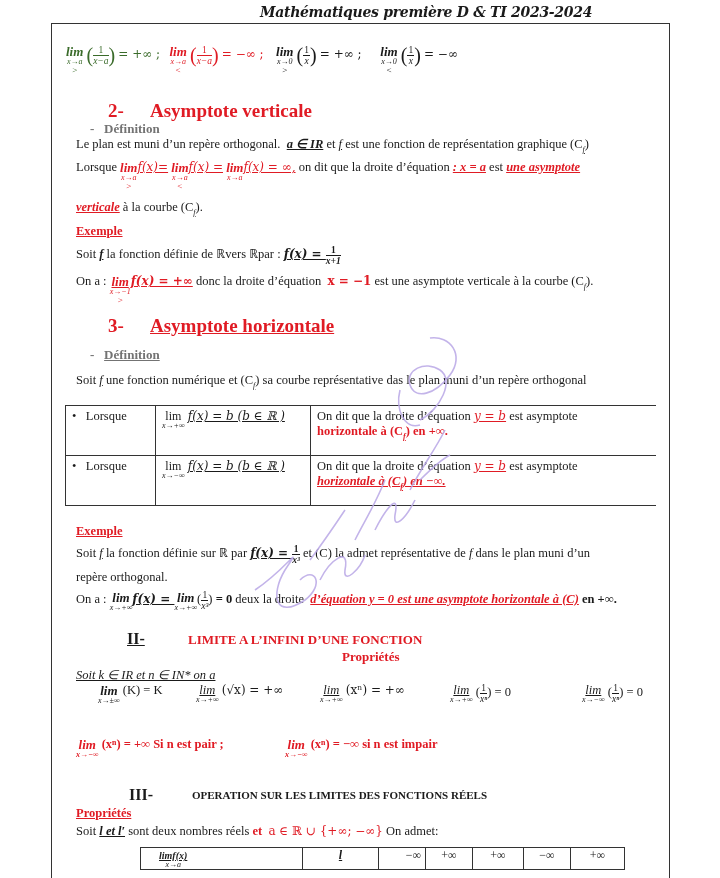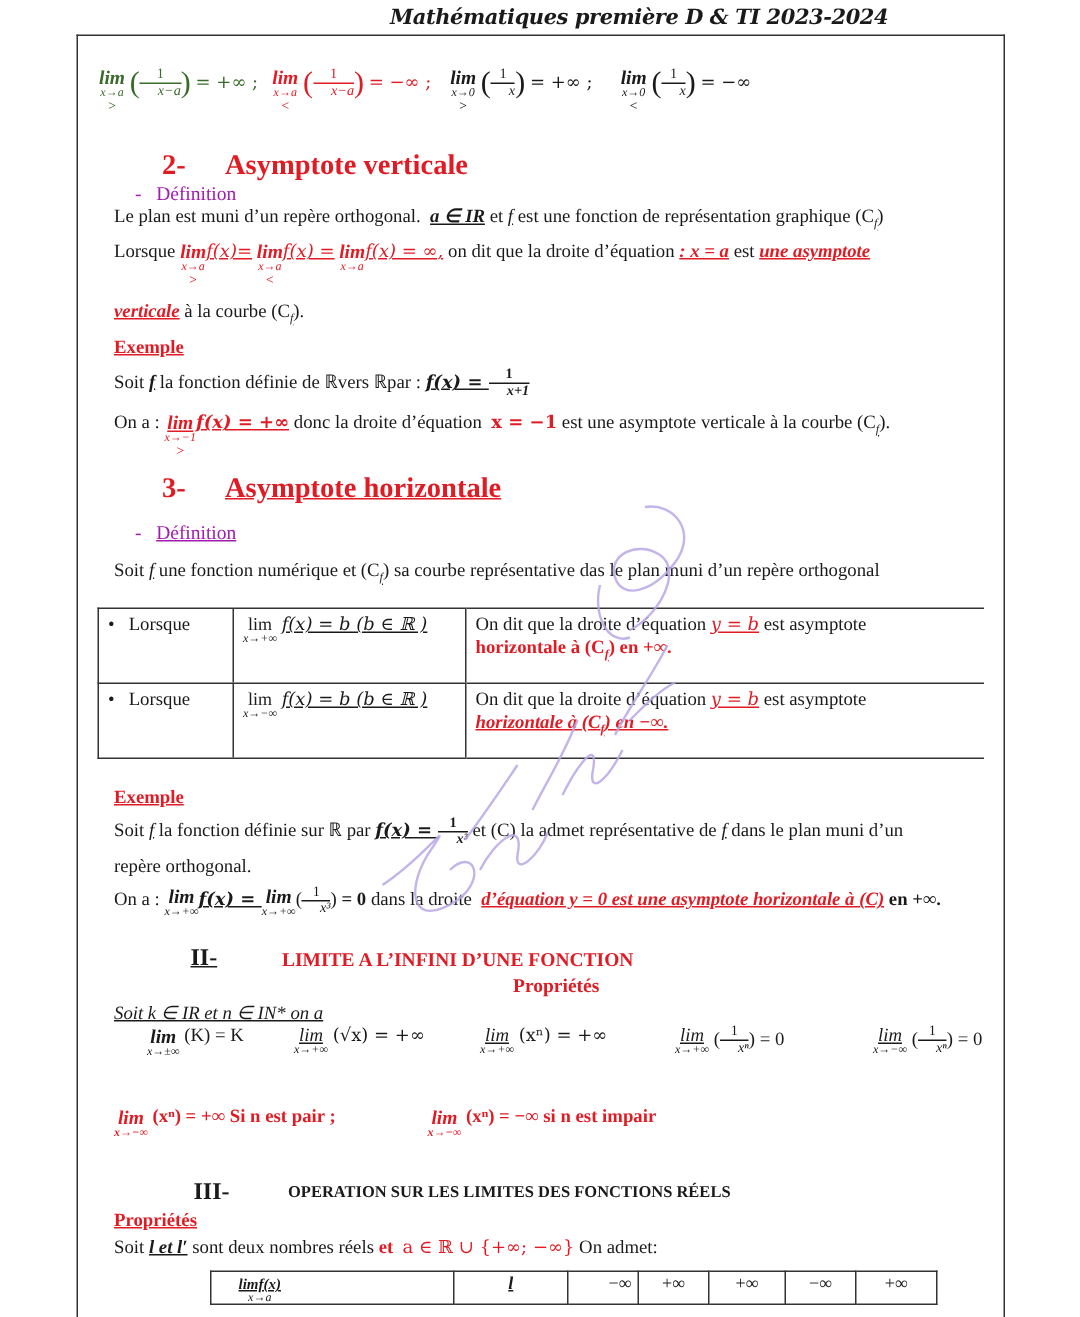--- a/index.html
+++ b/index.html
@@ -12,25 +12,25 @@
   .i { font-style: italic; text-decoration: underline; }
   .u { text-decoration: underline; }
   .header-title { left: 260px; top: 4px; font-family: "DejaVu Serif", serif; font-style: italic; font-weight: bold; font-size: 14px; letter-spacing: -0.3px; }
   .page-frame { position: absolute; left: 51px; top: 23px; width: 619px; height: 870px; border: 1.5px solid #333; border-bottom: none; }
   .lim { display: inline-block; position: relative; vertical-align: top; text-align: center; }
   .lim .word { font-style: italic; font-weight: bold; font-size: 13px; }
   .lim .sub { display: block; font-size: 8px; font-style: italic; line-height: 8px; margin-top: -2px; }
   .lim .sub2 { display: block; font-size: 9px; line-height: 9px; }
   .frac { display: inline-block; vertical-align: middle; text-align: center; font-size: 9.5px; line-height: 10px; }
   .frac .num { display: block; border-bottom: 1px solid currentColor; padding: 0 1px; }
-  .frac .den { display: block; font-style: italic; margin-left: 12px; }
+  .frac .den { display: block; font-style: italic; }
   .paren { font-size: 20px; vertical-align: middle; font-weight: lighter; }
   .math { font-family: "DejaVu Serif", serif; font-size: 12px; }
   .h2 { font-size: 19px; font-weight: bold; color: #e01b24; }
-  .h3 { font-size: 13px; font-weight: normal; color: #a21caf; }
+  .h3 { font-size: 13px; font-weight: bold; color: #737373; }
   .watermark { position: absolute; left: 225px; top: 330px; width: 270px; height: 330px; pointer-events: none; }
   table.asym { position: absolute; left: 65px; top: 405px; border-collapse: collapse; }
   table.asym td { border-top: 1.5px solid #333; border-bottom: 1.5px solid #333; border-left: 1.5px solid #333; vertical-align: top; padding: 3px 6px; height: 50px; font-size: 12.5px; }
   table.ops { position: absolute; left: 140px; top: 847px; border-collapse: collapse; }
   table.ops td { border: 1.5px solid #333; height: 21px; font-size: 12px; text-align: center; padding: 0 4px; vertical-align: top; }
 </style>
 </head>
 <body>
 
 <div class="abs header-title">Mathématiques première D &amp; TI 2023-2024</div>
@@ -137,21 +137,21 @@
 
 <div class="abs red b u" style="left:76px; top:524px;">Exemple</div>
 
 <div class="abs" style="left:76px; top:544px;">
   <span>Soit </span><span class="i">f</span><span> la fonction définie  sur ℝ  par </span><span class="b i math">f(x) = </span><span class="frac b"><span class="num">1</span><span class="den">x³</span></span><span> et (C) la admet représentative  de </span><span class="i">f</span><span>  dans le plan muni  d’un</span>
 </div>
 <div class="abs" style="left:76px; top:570px;">repère orthogonal.</div>
 <div class="abs" style="left:76px; top:590px;">
   <span>On a : </span>
   <span class="lim"><span class="word">lim</span><span class="sub">x→+∞</span></span><span class="math b i">f(x) = </span>
-  <span class="lim"><span class="word">lim</span><span class="sub">x→+∞</span></span><span>(</span><span class="frac"><span class="num">1</span><span class="den">x³</span></span><span>)</span><span class="b"> = 0</span><span> dans la droite </span>&nbsp;<span class="red b i">d’équation y = 0 est une asymptote horizontale à (C)</span><span class="b"> en +∞.</span>
+  <span class="lim"><span class="word">lim</span><span class="sub">x→+∞</span></span><span>(</span><span class="frac"><span class="num">1</span><span class="den">x³</span></span><span>)</span><span class="b"> = 0</span><span> deux la droite </span>&nbsp;<span class="red b i">d’équation y = 0 est une asymptote horizontale à (C)</span><span class="b"> en +∞.</span>
 </div>
 
 <div class="abs b" style="left:127px; top:630px; font-size:16px;text-decoration:underline;">II-</div>
 <div class="abs b red" style="left:188px; top:632px; font-size:13px;">LIMITE A L’INFINI D’UNE FONCTION</div>
 <div class="abs b red" style="left:342px; top:649px; font-size:13px;">Propriétés</div>
 <div class="abs i" style="left:76px; top:667px;">Soit k ∈ IR et n ∈ IN* on a</div>
 
 <div class="abs" style="left:98px; top:683px;">
   <span class="lim"><span class="word">lim</span><span class="sub">x→±∞</span></span> <span>(K) = K</span>
 </div>

